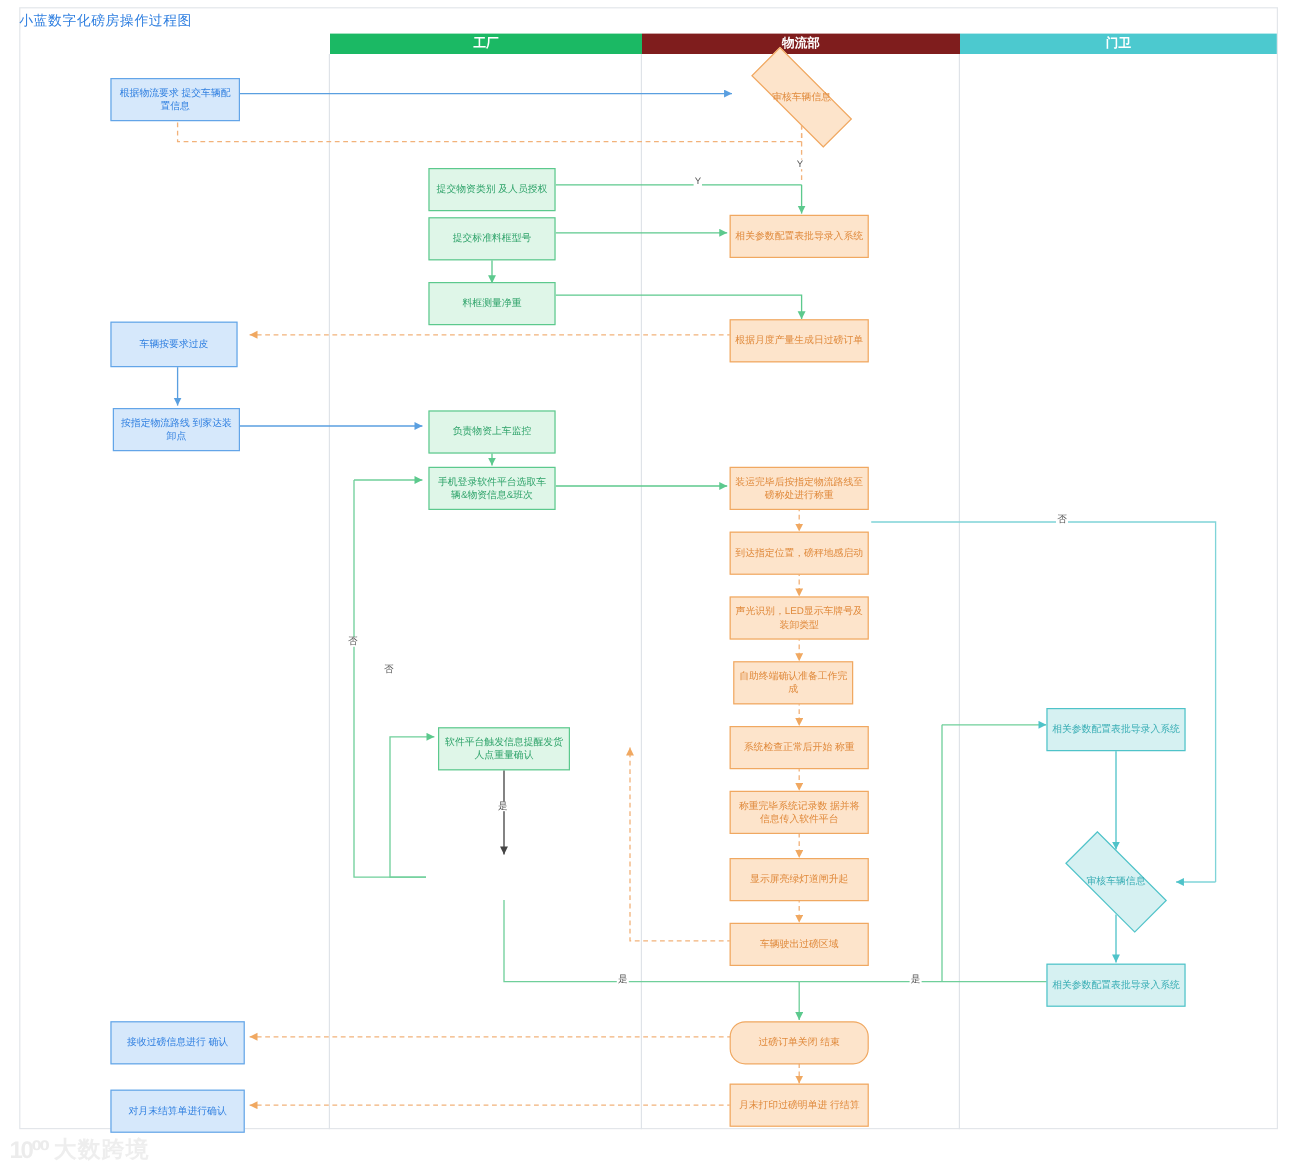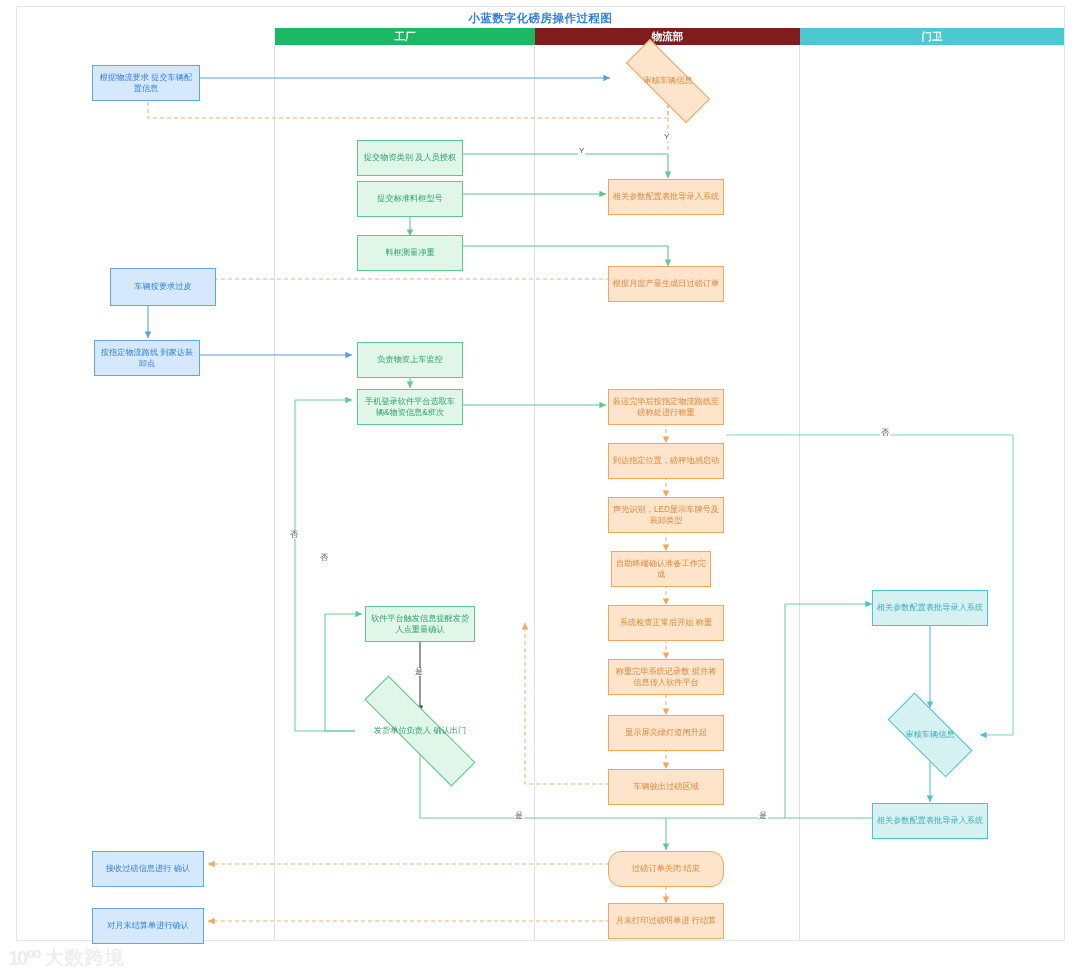--- a/index.html
+++ b/index.html
@@ -22,24 +22,23 @@
     left: 16px; top: 6px;
     width: 1049px; height: 935px;
     border: 1px solid #e3e6ea;
     background: #fff;
   }
   #title-bar {
     position: absolute;
     left: 16px; top: 8px;
     width: 1049px; height: 20px;
     line-height: 20px;
-    text-align: center;
     color: #2f7fe0;
     font-size: 11.5px;
-    font-weight: bold;
+    font-weight: normal;
     letter-spacing: .5px;
   }
 
   
   .lane-head {
     position: absolute;
     top: 28px;
     height: 17px;
     line-height: 17px;
     text-align: center;
@@ -231,44 +230,40 @@
       <path d="M785,818 L785,604" stroke="#6fcf9a"></path>
 
       <path d="M930,625 L930,708" stroke="#4fc3c9" marker-end="url(#ah-teal)"></path>
 
       <path d="M930,762 L930,802" stroke="#4fc3c9" marker-end="url(#ah-teal)"></path>
     </g>
   </svg>
 
   <div class="node n-blue" style="left:92px; top:65px; width:108px; height:27px;">根据物流要求 提交车辆配置信息</div>
 
-  <div class="node n-blue" style="left:110px; top:268px; width:106px; height:38px;">车辆按要求过皮</div>
+  <div class="node n-blue" style="left:92px; top:268px; width:106px; height:38px;">车辆按要求过皮</div>
 
   <div class="node n-blue" style="left:94px; top:340px; width:106px; height:29px;">按指定物流路线 到家达装卸点</div>
 
   <div class="node n-blue" style="left:92px; top:851px; width:112px; height:27px;">接收过磅信息进行 确认</div>
 
   <div class="node n-blue" style="left:92px; top:908px; width:112px; height:27px;">对月末结算单进行确认</div>
 
   <div class="node n-green" style="left:357px; top:140px; width:106px; height:29px;">提交物资类别 及人员授权</div>
 
   <div class="node n-green" style="left:357px; top:181px; width:106px; height:27px;">提交标准料框型号</div>
 
   <div class="node n-green" style="left:357px; top:235px; width:106px; height:26px;">料框测量净重</div>
 
   <div class="node n-green" style="left:357px; top:342px; width:106px; height:26px;">负责物资上车监控</div>
 
   <div class="node n-green" style="left:357px; top:389px; width:106px; height:32px;">手机登录软件平台选取车辆&amp;物资信息&amp;班次</div>
 
   <div class="node n-green" style="left:365px; top:606px; width:110px; height:32px;">软件平台触发信息提醒发货人点重量确认</div>
 
-  <div class="diamond d-green" style="left:333px; top:707px; width:174px; height:48px;">
-    <div class="dshape"></div>
-    <div class="dlabel">发货单位负责人 确认出门</div>
-  </div>
 
   <div class="diamond d-orange" style="left:608px; top:57px; width:120px; height:48px;">
     <div class="dshape"></div>
     <div class="dlabel">审核车辆信息</div>
   </div>
 
   <div class="node n-orange" style="left:608px; top:179px; width:116px; height:32px;">相关参数配置表批导录入系统</div>
 
   <div class="node n-orange" style="left:608px; top:266px; width:116px; height:32px;">根据月度产量生成日过磅订单</div>
 

